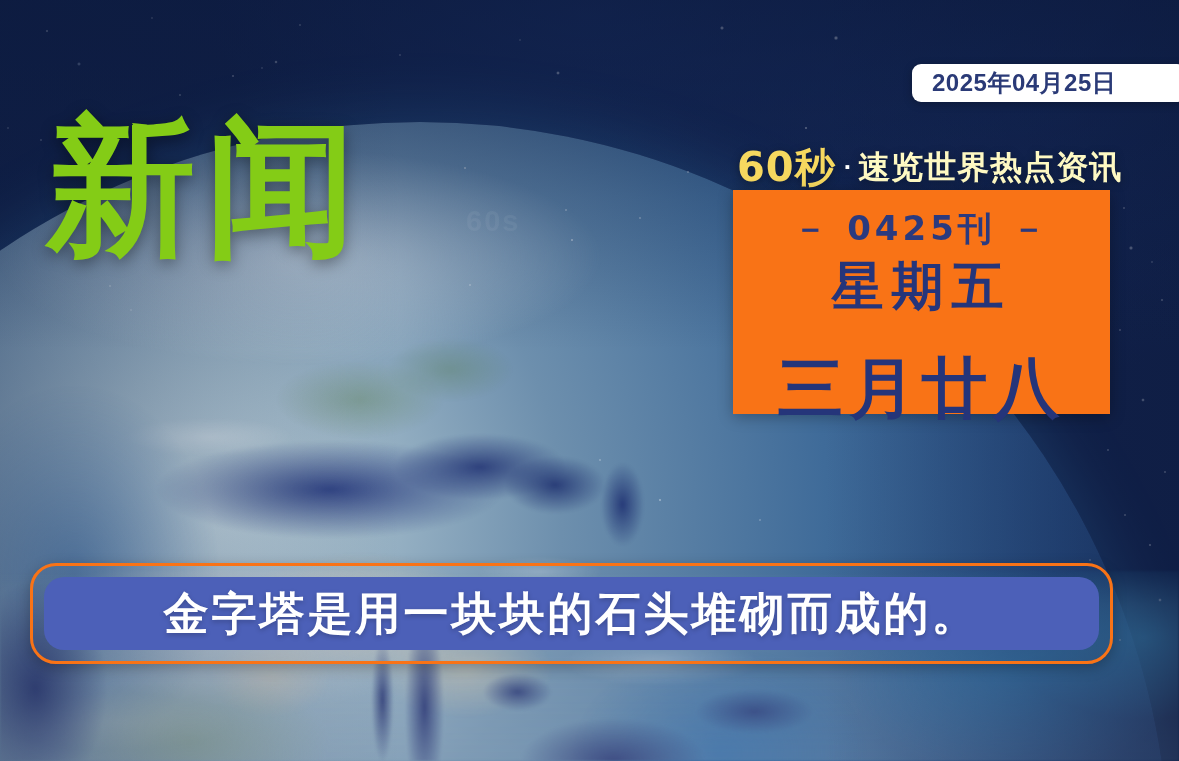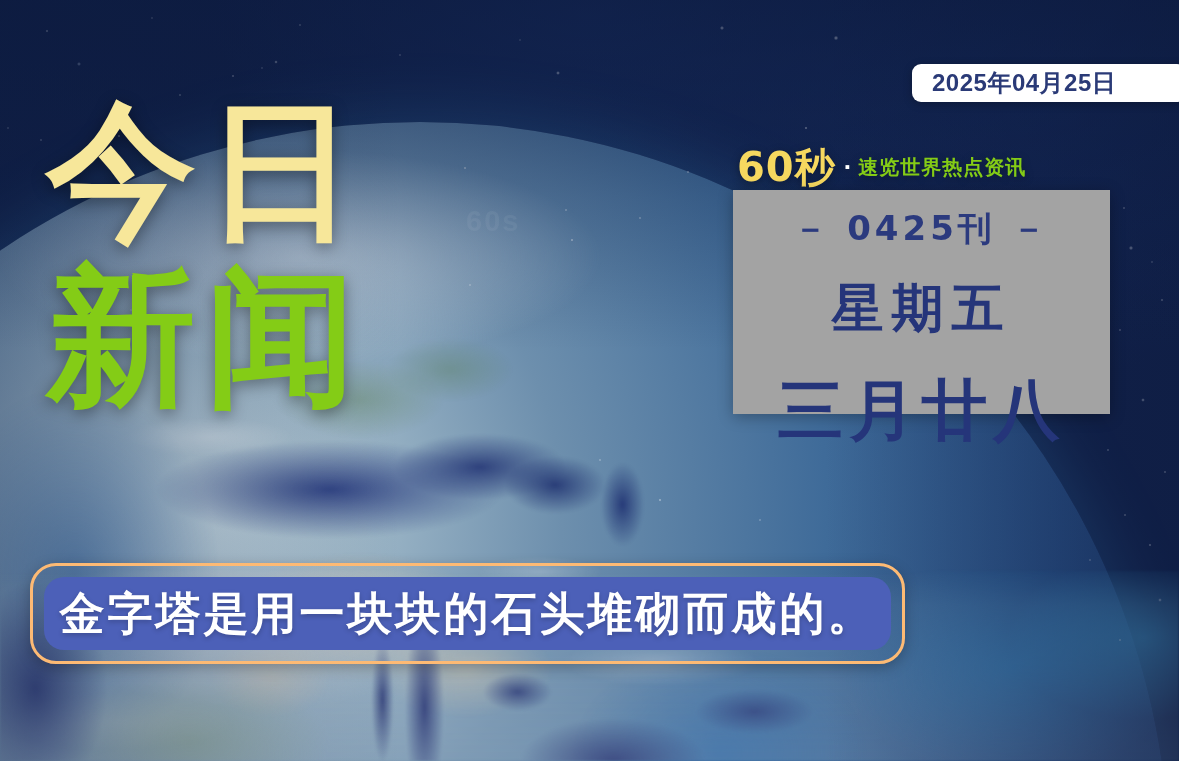--- a/index.html
+++ b/index.html
@@ -234,67 +234,66 @@
     font-size:40px; font-weight:bold;
     letter-spacing:1px;
     font-family:"DejaVu Sans","Liberation Sans",sans-serif;
   }
   .tagline .dot {
     color:#FFFFFF;
     font-size:26px; font-weight:bold;
     margin:0 6px 0 8px;
   }
   .tagline .desc {
-    color:#84cc16;
-    font-size:20px; font-weight:bold;
+    color:#fef9c3;
+    font-size:32px; font-weight:bold;
     letter-spacing:1px;
     font-family:"DejaVu Sans","Liberation Sans",sans-serif;
   }
 
   .info-card {
     position:absolute;
     left:733px; top:190px;
     width:377px; height:224px;
-    background:#a3a3a3;
+    background:#f97316;
     display:flex; flex-direction:column;
     align-items:center; justify-content:flex-start;
     padding-top:16px;
     box-shadow:0 3px 14px rgba(0,0,0,.28);
   }
   .issue {
     color:#2B3A7E;
     font-size:34px; font-weight:bold;
     letter-spacing:4px;
     font-family:"DejaVu Sans","Liberation Sans",sans-serif;
     white-space:nowrap;
   }
   .weekday {
-    margin-top:22px;
     color:#25357A;
     font-size:52px; font-weight:bold;
     letter-spacing:8px;
     font-family:"DejaVu Sans","Liberation Sans",sans-serif;
     white-space:nowrap;
   }
   .lunar {
     margin-top:22px;
     color:#25357A;
     font-size:66px; font-weight:bold;
     letter-spacing:6px;
     font-family:"DejaVu Sans","Liberation Sans",sans-serif;
     white-space:nowrap;
     text-align:right;
   }
 
   
   .quote-outer {
     position:absolute;
     left:30px; top:563px;
-    width:875px; height:101px;
-    border:3px solid #fdba74;
+    width:1083px; height:101px;
+    border:3px solid #f97316;
     border-radius:26px;
     padding:11px;
     box-sizing:border-box;
     box-shadow:0 4px 14px rgba(0,0,0,.25);
   }
   .quote-inner {
     width:100%; height:100%;
     background:#4C60B8;
     border-radius:20px;
     display:flex; align-items:center; justify-content:center;
@@ -323,21 +322,20 @@
     </div>
     <div class="lowland"></div>
   </div>
 
   <div class="stars"></div>
   <div class="vignette"></div>
 
   <div class="watermark">60s</div>
 
   <div class="title-block">
-    <div class="title-line l1">今日</div>
     <div class="title-line l2">新闻</div>
   </div>
 
   <div class="date-pill">2025年04月25日</div>
 
   <div class="tagline">
     <span class="sec">60秒</span>
     <span class="dot">·</span>
     <span class="desc">速览世界热点资讯</span>
   </div>

